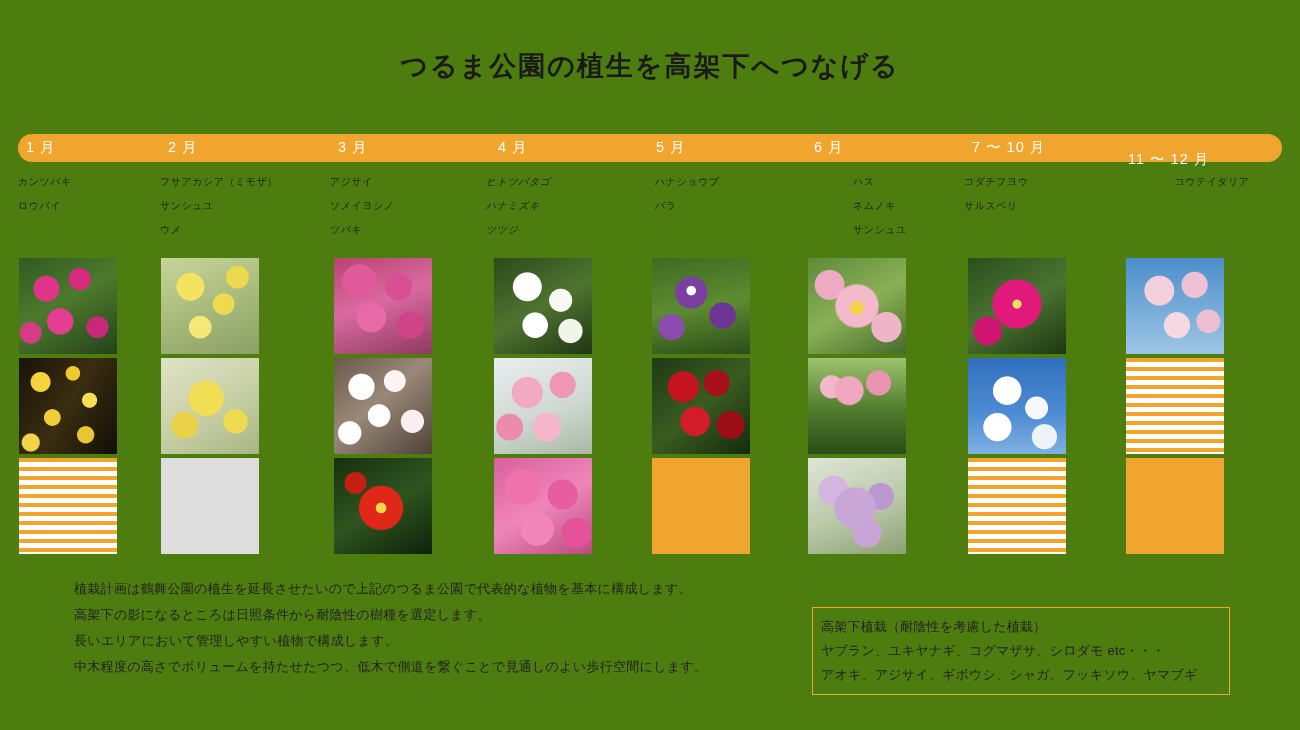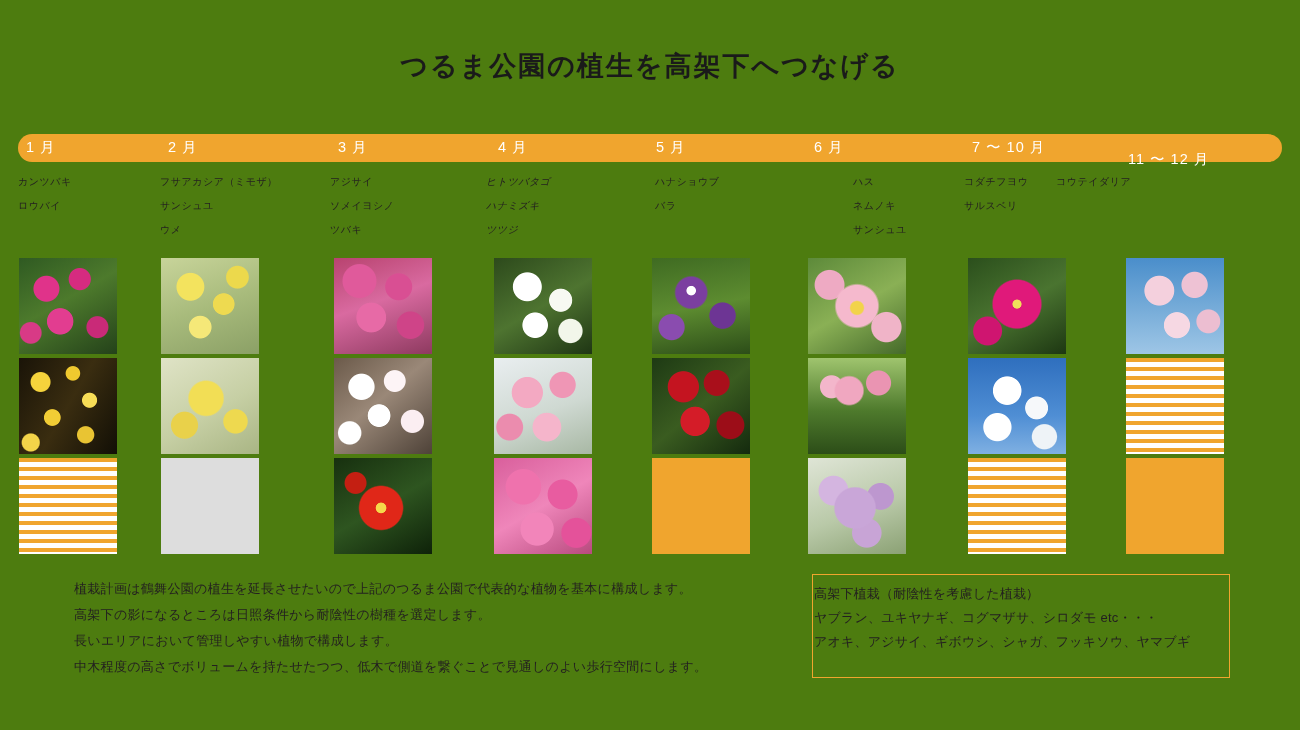--- a/index.html
+++ b/index.html
@@ -270,24 +270,24 @@
     width: 720px;
     font-size: 13px;
     line-height: 26px;
     color: #231f20;
     letter-spacing: 0.3px;
   }
   .notes div { white-space: nowrap; }
 
   .sidebox {
     position: absolute;
-    left: 812px; top: 574px;
-    width: 418px; height: 104px;
+    left: 812px; top: 607px;
+    width: 418px; height: 88px;
     border: 1.5px solid #f0a52e;
-    padding: 7px 8px 0 1px;
+    padding: 7px 8px 0 8px;
     font-size: 13px;
     line-height: 24px;
     letter-spacing: 0.2px;
     color: #231f20;
   }
   .sidebox div { white-space: nowrap; }
 </style>
 </head>
 <body>
 
@@ -403,21 +403,21 @@
       </div>
       <div class="photos" style="left: 968px; width: 98px; height: 296px;">
         <div class="cell r0">
           <div class="ph ph-hibiscus"></div>
         </div>
         <div class="cell r1">
           <div class="ph ph-myrtle"></div>
         </div>
         <div class="cell r2 fill-stripe"></div>
       </div>
-      <div class="col" style="left: 1056px;">
+      <div class="col" style="left: 1136px; text-align: center;">
         <div class="names">コウテイダリア</div>
       </div>
       <div class="photos" style="left: 1126px; width: 98px; height: 296px;">
         <div class="cell r0">
           <div class="ph ph-dahlia"></div>
         </div>
         <div class="cell r1 fill-stripe"></div>
         <div class="cell r2 fill-solid"></div>
       </div>
     </div>

